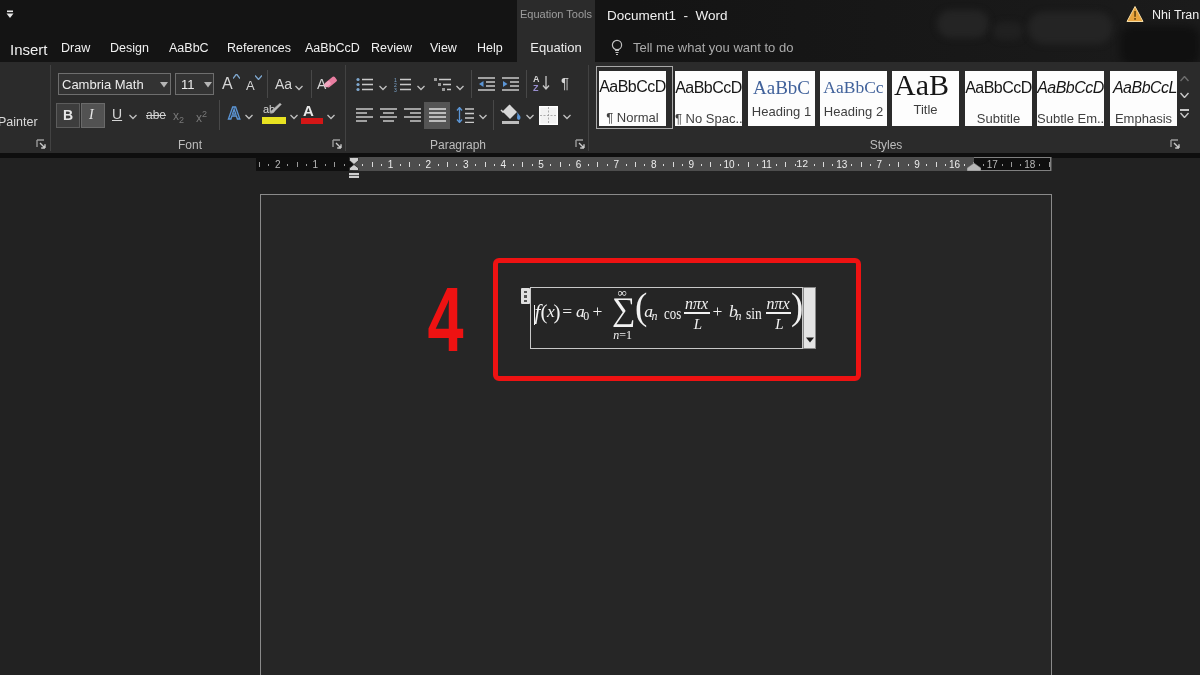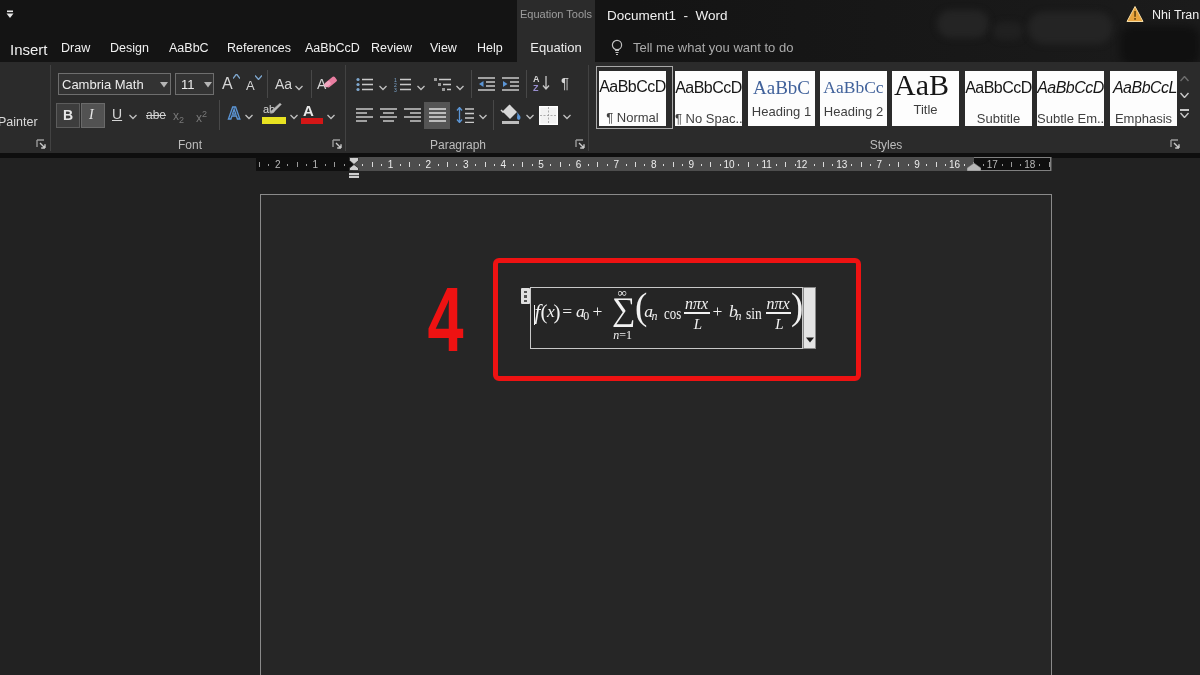--- a/index.html
+++ b/index.html
@@ -301,21 +301,21 @@
 <div class="txt" style="left:420.2px;top:158.5px;width:16px;text-align:center;color:#ededed;font-size:10px;">2</div>
 <div class="txt" style="left:457.8px;top:158.5px;width:16px;text-align:center;color:#ededed;font-size:10px;">3</div>
 <div class="txt" style="left:495.4px;top:158.5px;width:16px;text-align:center;color:#ededed;font-size:10px;">4</div>
 <div class="txt" style="left:533.0px;top:158.5px;width:16px;text-align:center;color:#ededed;font-size:10px;">5</div>
 <div class="txt" style="left:570.6px;top:158.5px;width:16px;text-align:center;color:#ededed;font-size:10px;">6</div>
 <div class="txt" style="left:608.2px;top:158.5px;width:16px;text-align:center;color:#ededed;font-size:10px;">7</div>
 <div class="txt" style="left:645.8px;top:158.5px;width:16px;text-align:center;color:#ededed;font-size:10px;">8</div>
 <div class="txt" style="left:683.4px;top:158.5px;width:16px;text-align:center;color:#ededed;font-size:10px;">9</div>
 <div class="txt" style="left:721.0px;top:158.5px;width:16px;text-align:center;color:#ededed;font-size:10px;">10</div>
 <div class="txt" style="left:758.6px;top:158.5px;width:16px;text-align:center;color:#ededed;font-size:10px;">11</div>
-<div class="txt" style="left:796.2px;top:158.5px;width:16px;text-align:left;color:#ededed;font-size:10px;">12</div>
+<div class="txt" style="left:796.2px;top:158.5px;width:16px;text-align:left;color:#ededed;font-size:10px;font-family:Liberation Mono, monospace;">12</div>
 <div class="txt" style="left:833.8px;top:158.5px;width:16px;text-align:center;color:#ededed;font-size:10px;">13</div>
 <div class="txt" style="left:871.4px;top:158.5px;width:16px;text-align:center;color:#ededed;font-size:10px;">7</div>
 <div class="txt" style="left:909.0px;top:158.5px;width:16px;text-align:center;color:#ededed;font-size:10px;">9</div>
 <div class="txt" style="left:946.6px;top:158.5px;width:16px;text-align:center;color:#ededed;font-size:10px;">16</div>
 <div class="txt" style="left:984.2px;top:158.5px;width:16px;text-align:center;color:#b8b8b8;font-size:10px;">17</div>
 <div class="txt" style="left:1021.8px;top:158.5px;width:16px;text-align:center;color:#b8b8b8;font-size:10px;">18</div>
 <div class="abs" style="left:259.0px;top:162px;width:1px;height:5px;background:#9a9a9a;"></div>
 <div class="abs" style="left:268.4px;top:164px;width:1px;height:1.5px;background:#9a9a9a;"></div>
 <div class="abs" style="left:287.2px;top:164px;width:1px;height:1.5px;background:#9a9a9a;"></div>
 <div class="abs" style="left:296.6px;top:162px;width:1px;height:5px;background:#9a9a9a;"></div>

